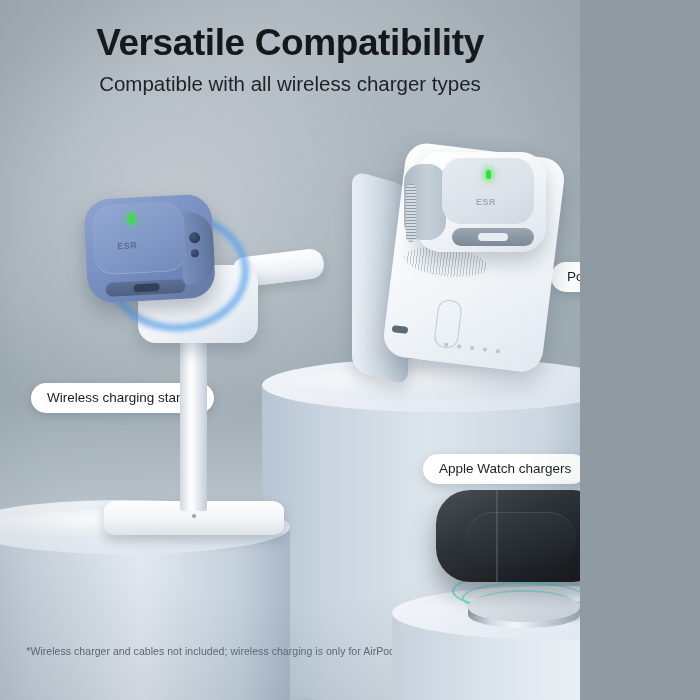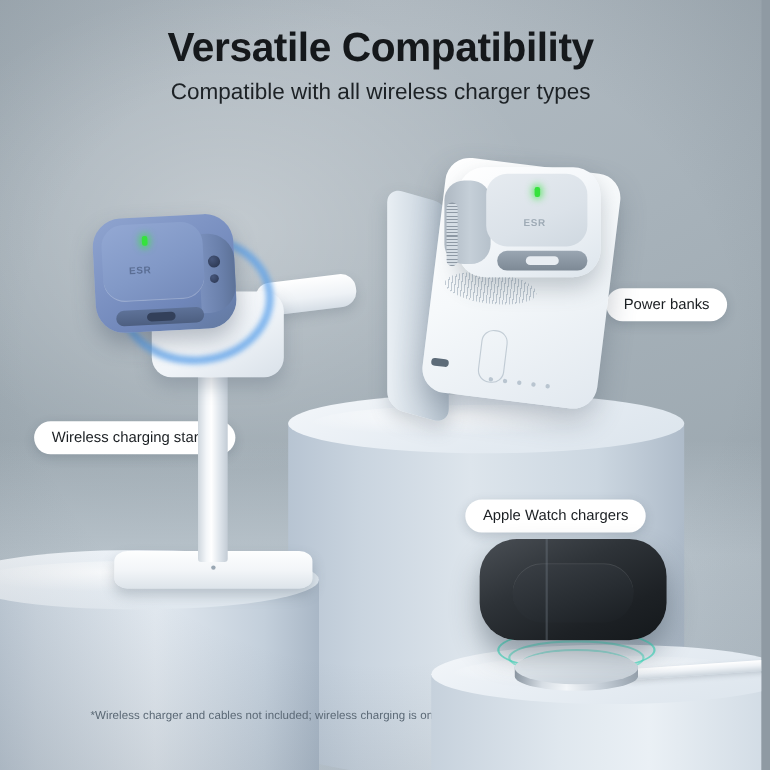--- a/index.html
+++ b/index.html
@@ -2,21 +2,21 @@
 <html><head>
 <meta charset="utf-8">
 <style>
   html, body {
     margin: 0;
     padding: 0;
     background: #8f9aa3;
   }
   #stage {
     position: relative;
-    width: 692px;
+    width: 580px;
     height: 700px;
     overflow: hidden;
     font-family: "Liberation Sans", sans-serif;
     background:
       radial-gradient(120% 80% at 50% 0%, #b3bcc3 0%, #a7b2ba 45%, #9aa6ae 100%);
   }
 
   
   .floor {
     position: absolute;

